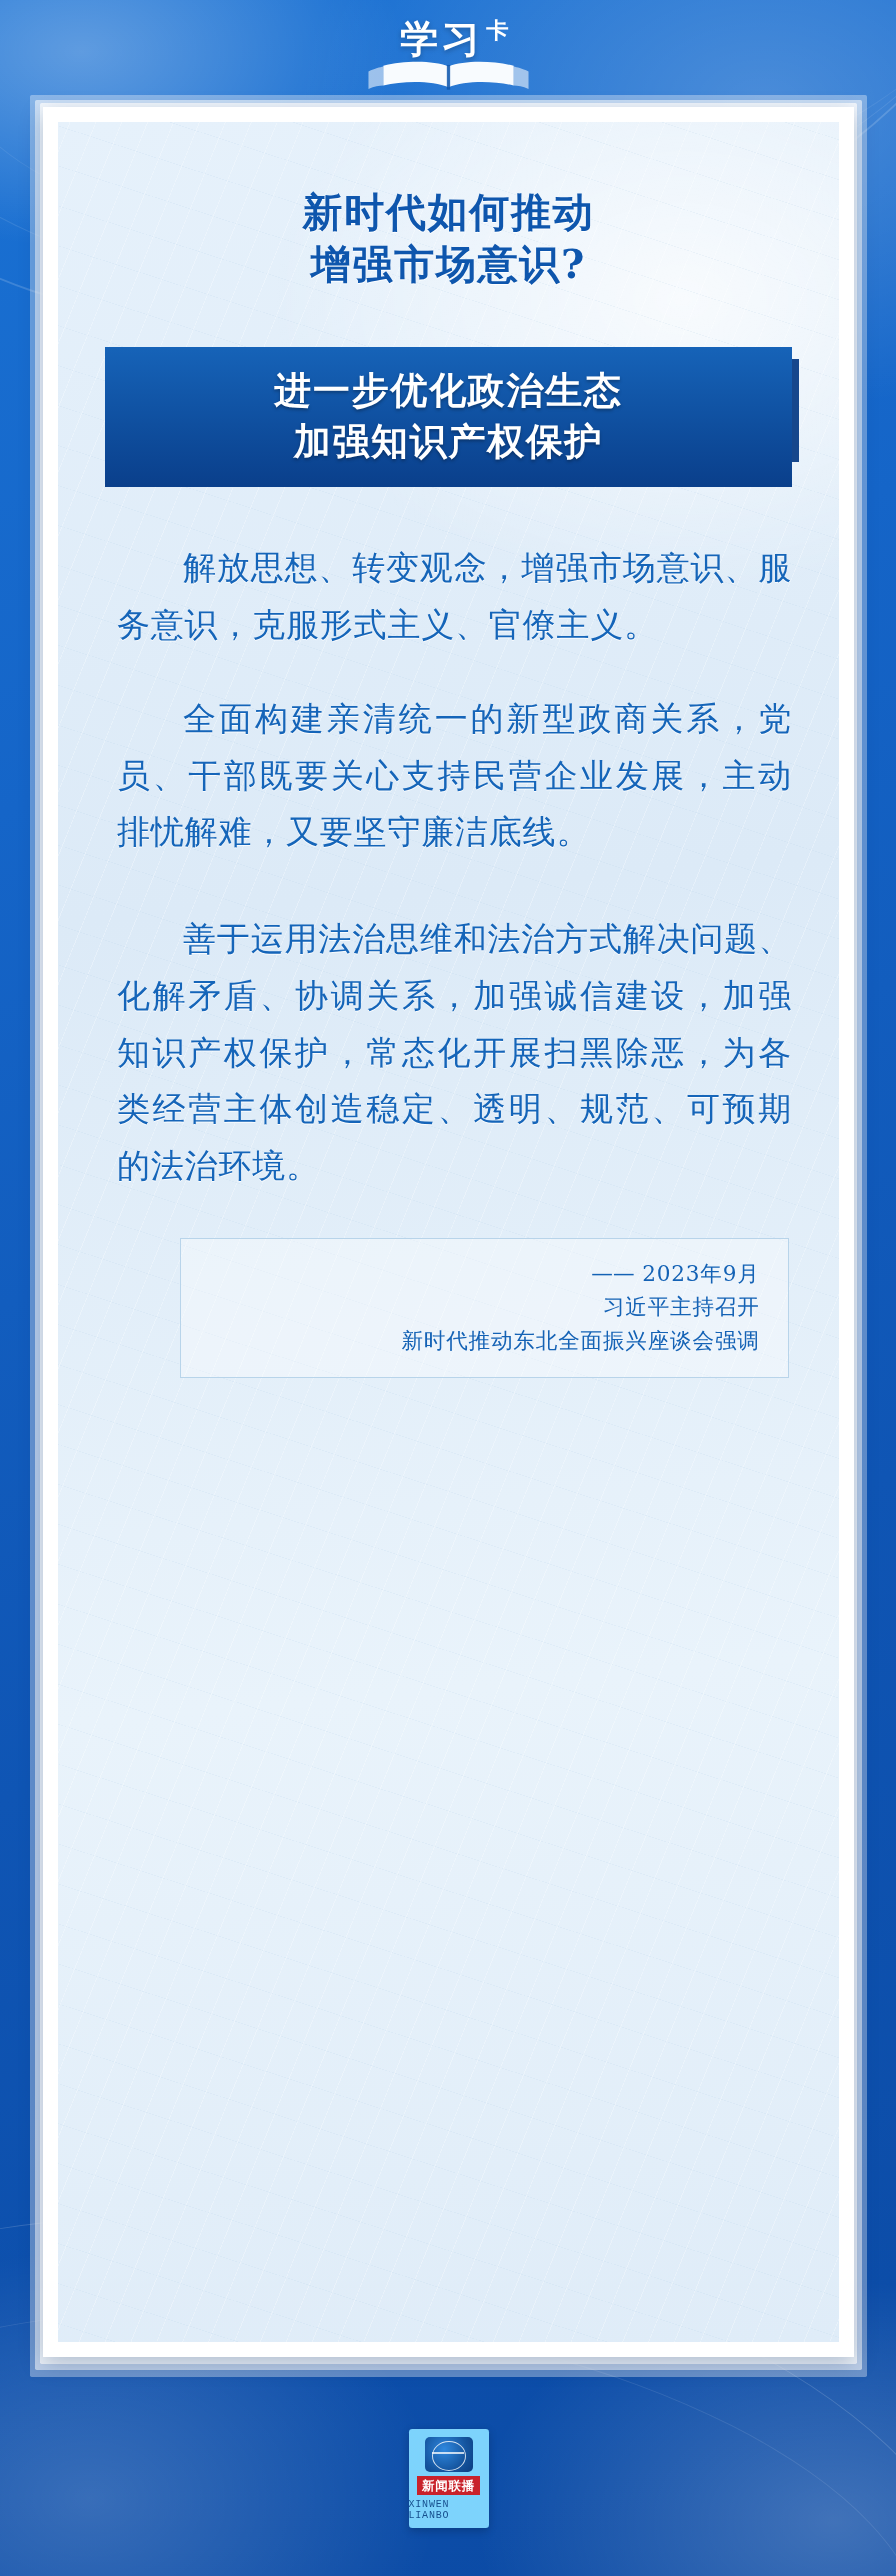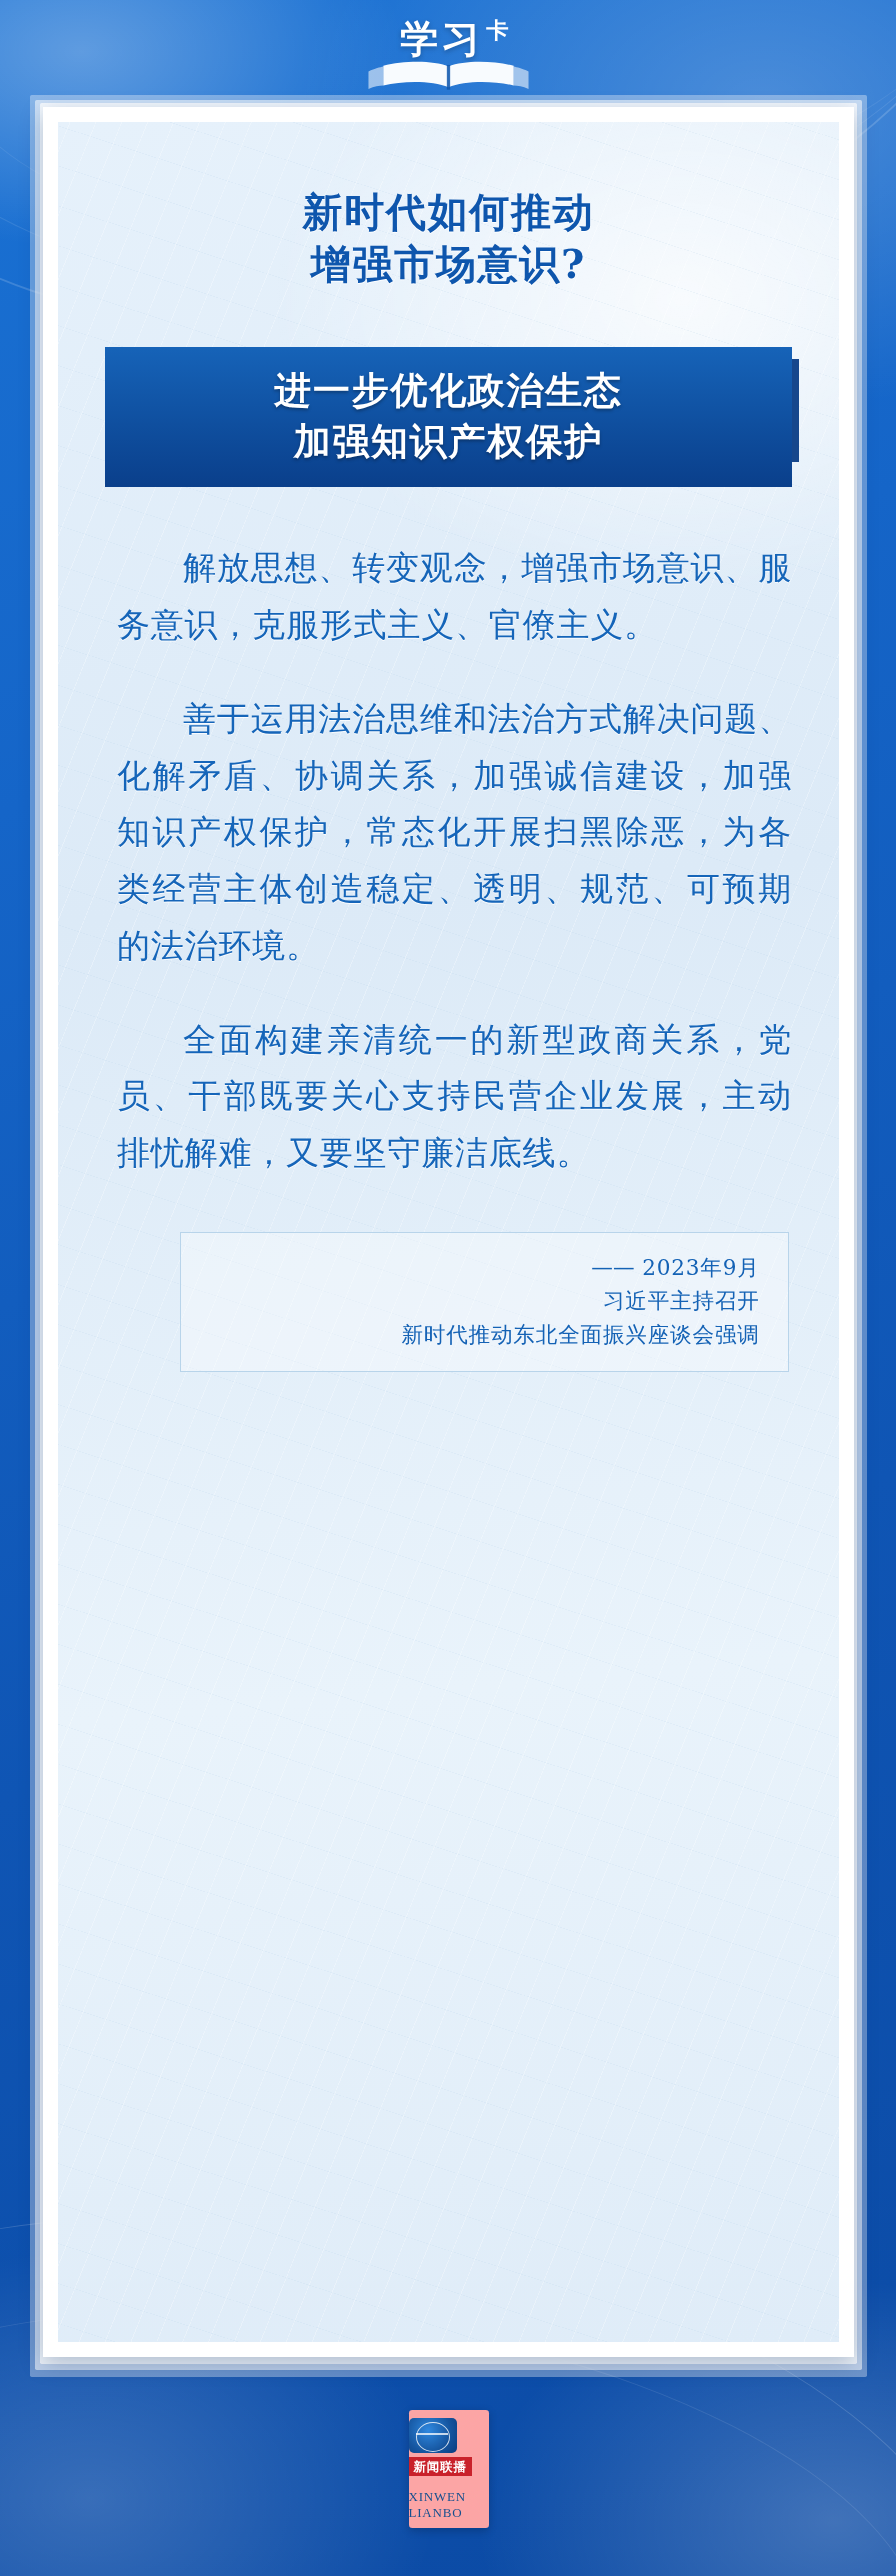--- a/index.html
+++ b/index.html
@@ -184,24 +184,24 @@
   .src-dash { letter-spacing: 0; }
 
   
   .footer {
     position: absolute;
     left: 0; bottom: 48px; width: 100%;
     display: flex; justify-content: center;
   }
   .badge {
     width: 80px;
-    background: #fca5a5;
+    background: #7dd3fc;
     border-radius: 3.3px;
     padding: 8.3px 0 6.6px;
-    display: flex; flex-direction: column; align-items: flex-start;
+    display: flex; flex-direction: column; align-items: center;
     box-shadow: 0 2.5px 8.3px rgba(0,0,0,0.2);
   }
   .globe {
     width: 48px; height: 35px;
     background: radial-gradient(circle at 40% 35%, #2f88df 0%, #15559f 60%, #0b3c7e 100%);
     border-radius: 5px;
     position: relative;
     overflow: hidden;
   }
   .globe:before {
@@ -220,24 +220,24 @@
     background: #c9222b;
     color: #ffffff;
     font-family: "DejaVu Sans", sans-serif;
     font-weight: bold;
     font-size: 12.5px;
     letter-spacing: 0.8px;
     padding: 1.7px 5px;
     line-height: 1.25;
   }
   .badge-en {
-    margin-top: 13px;
+    margin-top: 4px;
     color: #17508f;
-    font-family: Liberation Serif, serif;
-    font-size: 13px;
+    font-family: Liberation Mono, monospace;
+    font-size: 10px;
     letter-spacing: 0.8px;
   }
 </style>
 </head>
 <body>
 
 <div class="bg">
   <div class="bg-swoosh sw1"></div>
   <div class="bg-swoosh sw2"></div>
   <div class="bg-swoosh sw3"></div>
@@ -281,22 +281,22 @@
         <div class="banner-wrap">
           <div class="banner-shadow"></div>
           <div class="banner">
             <div>进一步优化政治生态</div>
             <div>加强知识产权保护</div>
           </div>
         </div>
 
         <div class="body-block">
           <p class="para">解放思想、转变观念，增强市场意识、服务意识，克服形式主义、官僚主义。</p>
+          <p class="para gap">全面构建亲清统一的新型政商关系，党员、干部既要关心支持民营企业发展，主动排忧解难，又要坚守廉洁底线。</p>
           <p class="para">善于运用法治思维和法治方式解决问题、化解矛盾、协调关系，加强诚信建设，加强知识产权保护，常态化开展扫黑除恶，为各类经营主体创造稳定、透明、规范、可预期的法治环境。</p>
-          <p class="para gap">全面构建亲清统一的新型政商关系，党员、干部既要关心支持民营企业发展，主动排忧解难，又要坚守廉洁底线。</p>
         </div>
 
         <div class="source-box">
           <div>
             <span class="src-dash">——</span>
             <span>2023年9月</span>
           </div>
           <div>习近平主持召开</div>
           <div>新时代推动东北全面振兴座谈会强调</div>
         </div>

